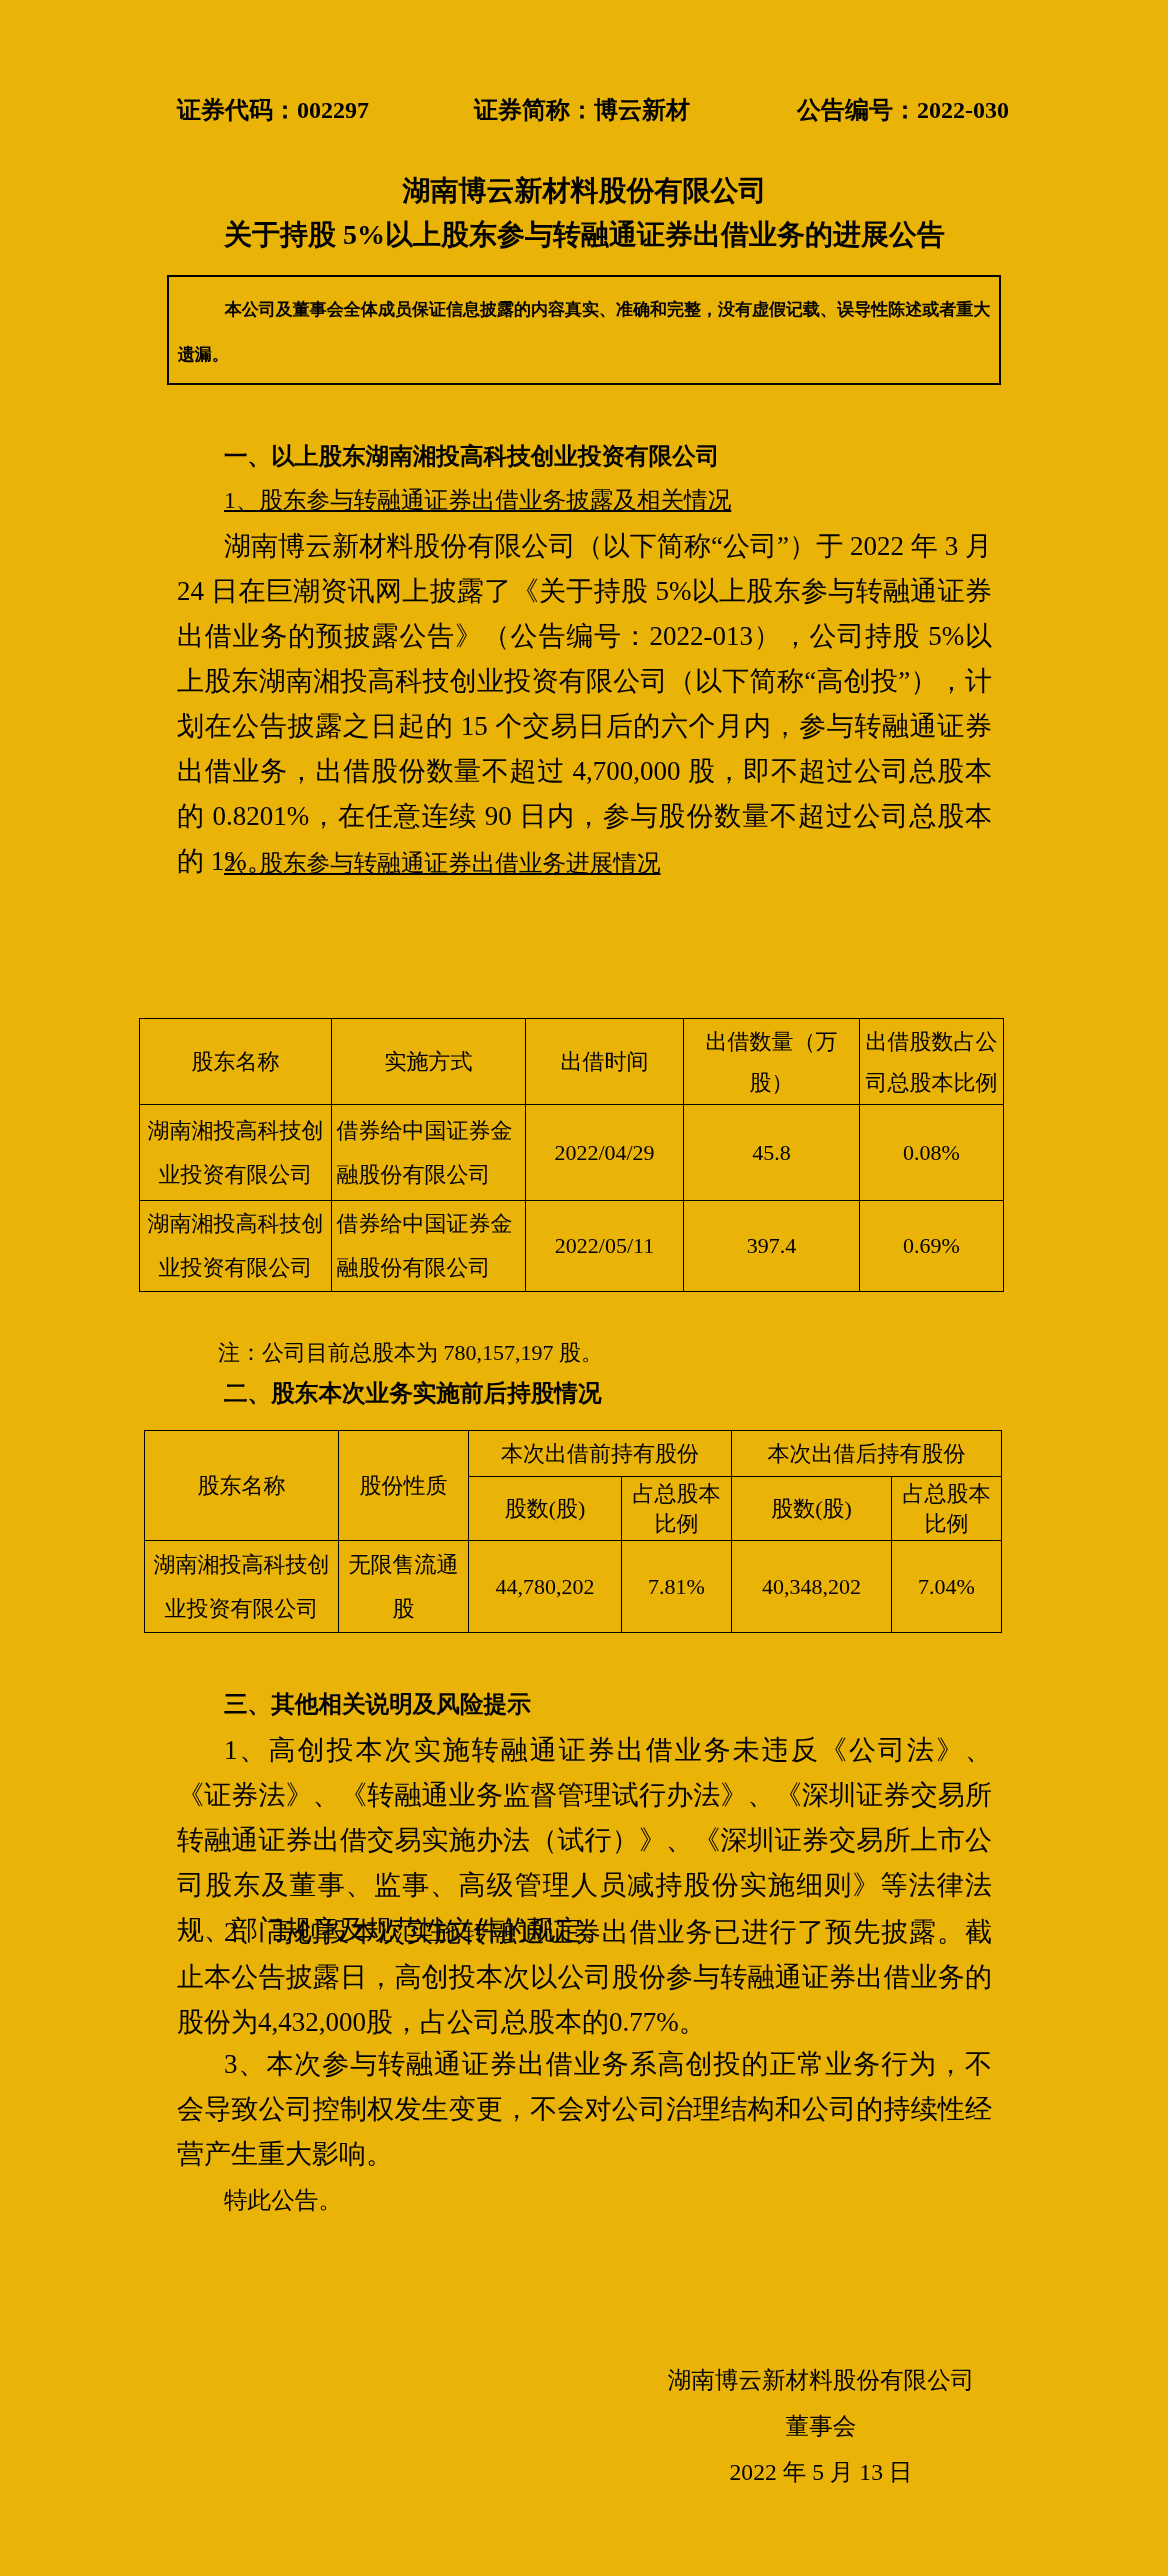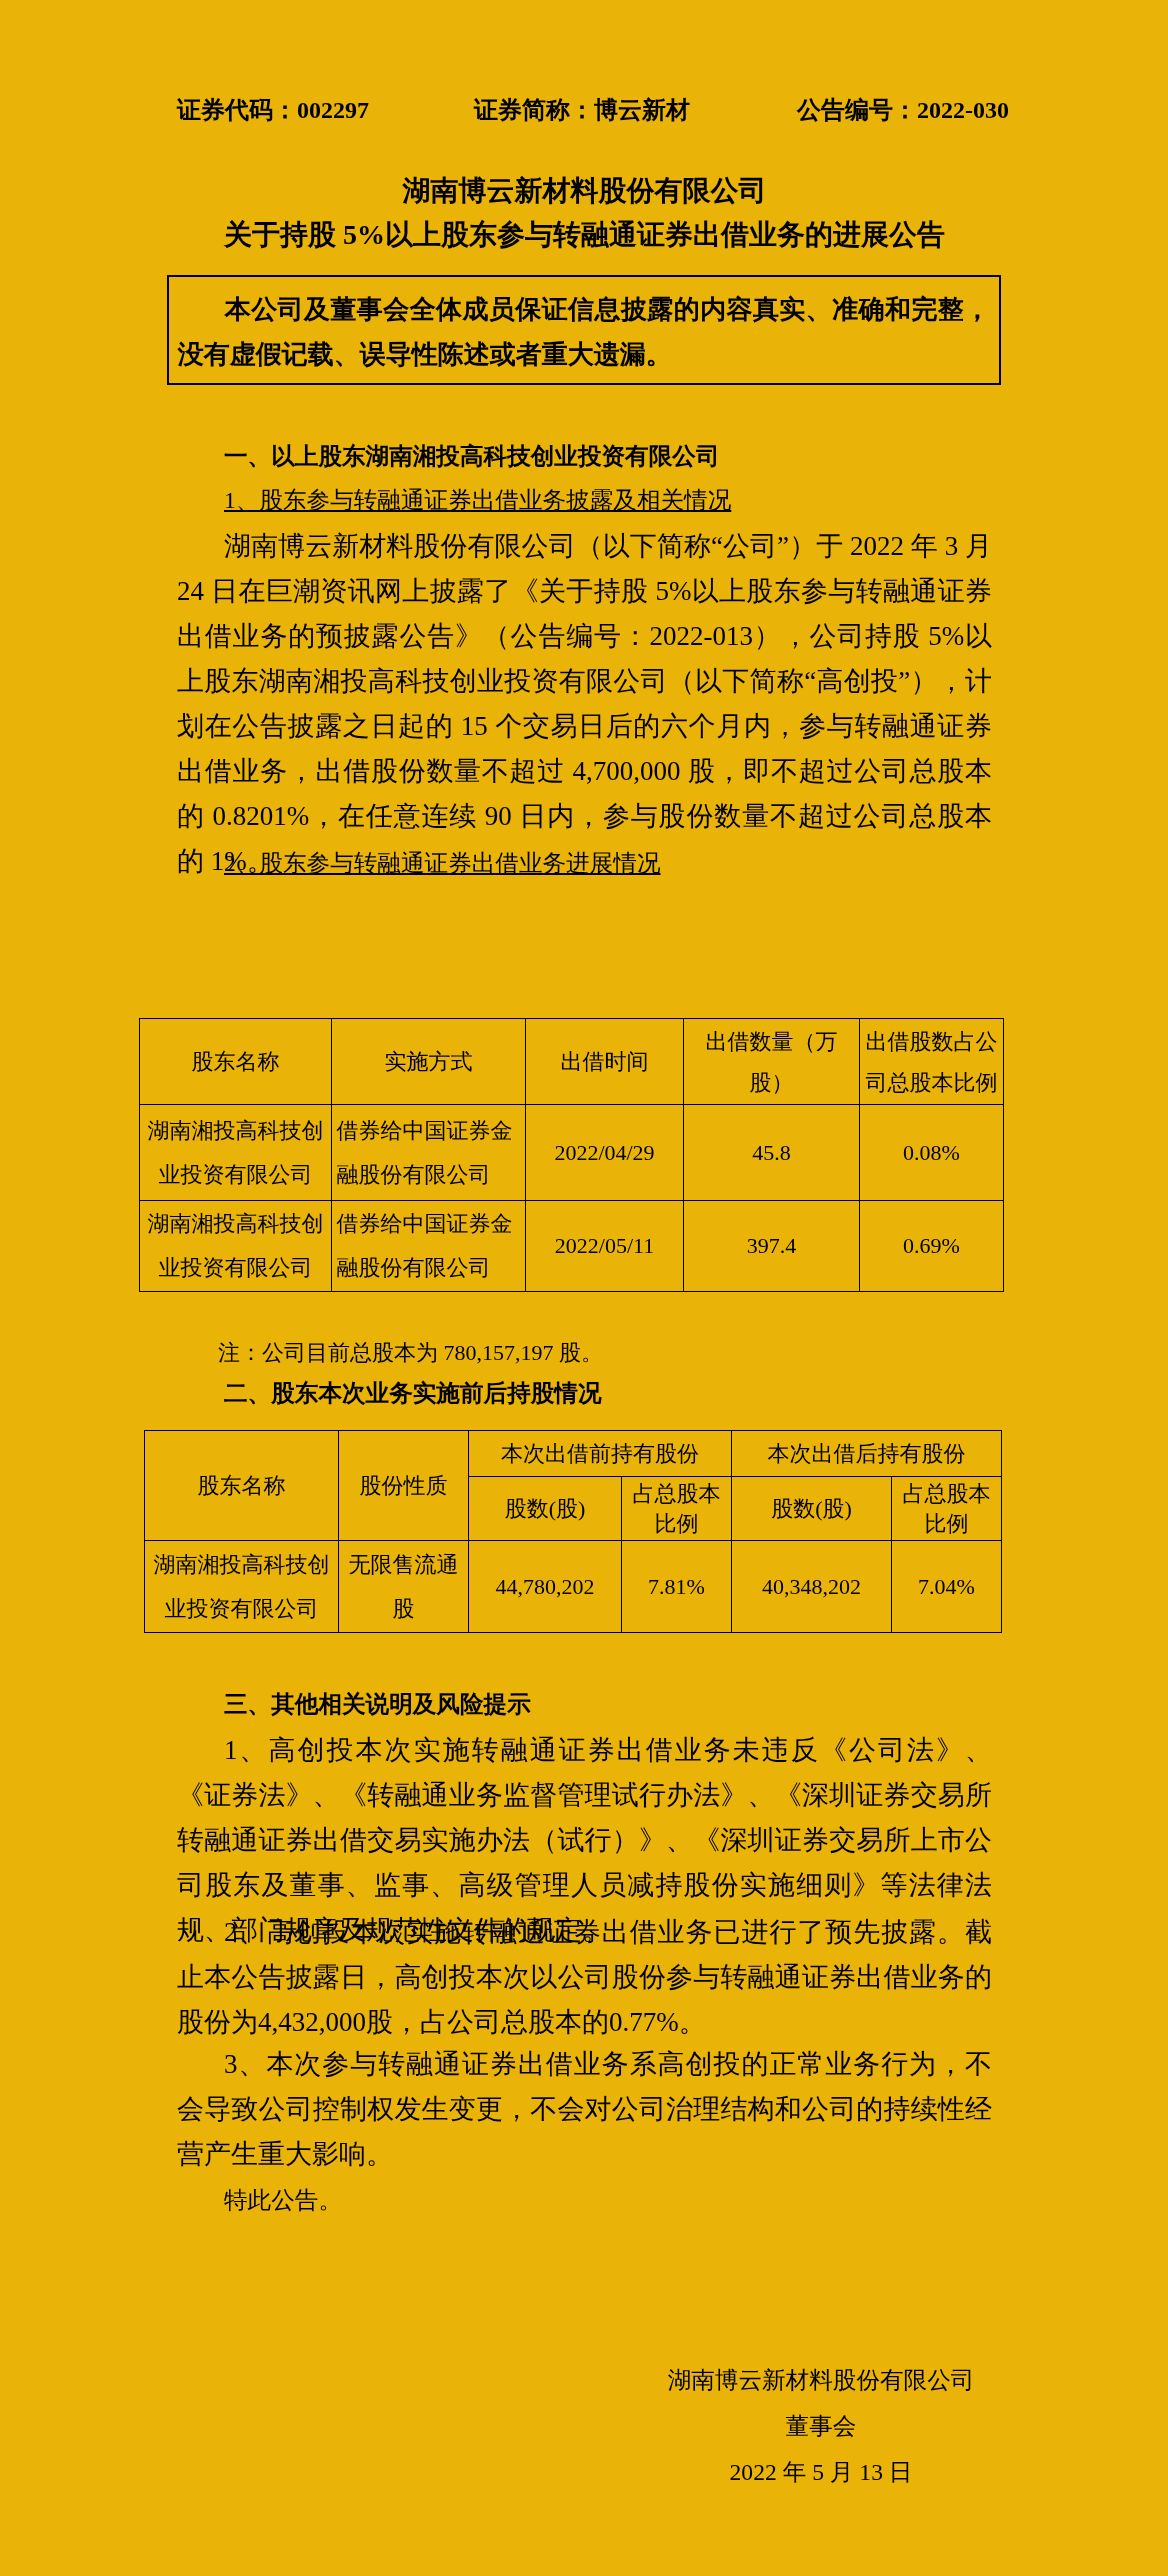--- a/index.html
+++ b/index.html
@@ -14,21 +14,21 @@
   .meta-abbr   { left:474px; }
   .meta-number { left:797px; }
 
   .doc-title    { position:absolute; top:175px; left:177px; width:815px; text-align:center; font-size:28px; font-weight:bold; line-height:32px; white-space:nowrap; }
   .doc-subtitle { position:absolute; top:219px; left:177px; width:815px; text-align:center; font-size:28px; font-weight:bold; line-height:32px; white-space:nowrap; }
 
   .declaration-box {
     position:absolute; top:275px; left:167px; width:834px; height:110px;
     border:2.2px solid #000; box-sizing:border-box;
     padding:9.6px 8.8px 0 8.8px;
-    font-size:26px; font-weight:bold; line-height:45px;
+    font-size:17px; font-weight:bold; line-height:45px;
     text-align:justify; text-indent:47px;
   }
 
   .heading  { position:absolute; left:224px; font-size:23.6px; font-weight:bold; line-height:32px; white-space:nowrap; }
   .subhead  { position:absolute; left:224px; font-size:23.6px; font-weight:normal; line-height:32px; white-space:nowrap;text-decoration:underline; }
   .para     { position:absolute; left:177px; width:815px; font-size:27px; line-height:45px; text-align:justify; text-indent:47px; }
   .note     { position:absolute; left:177px; width:815px; font-size:22px; line-height:44px; text-indent:41px; }
   .closing  { position:absolute; left:177px; width:815px; font-size:23.6px; line-height:45px; text-indent:47px; }
 
   table.doc-table { position:absolute; border-collapse:collapse; table-layout:fixed; font-size:22px; }

